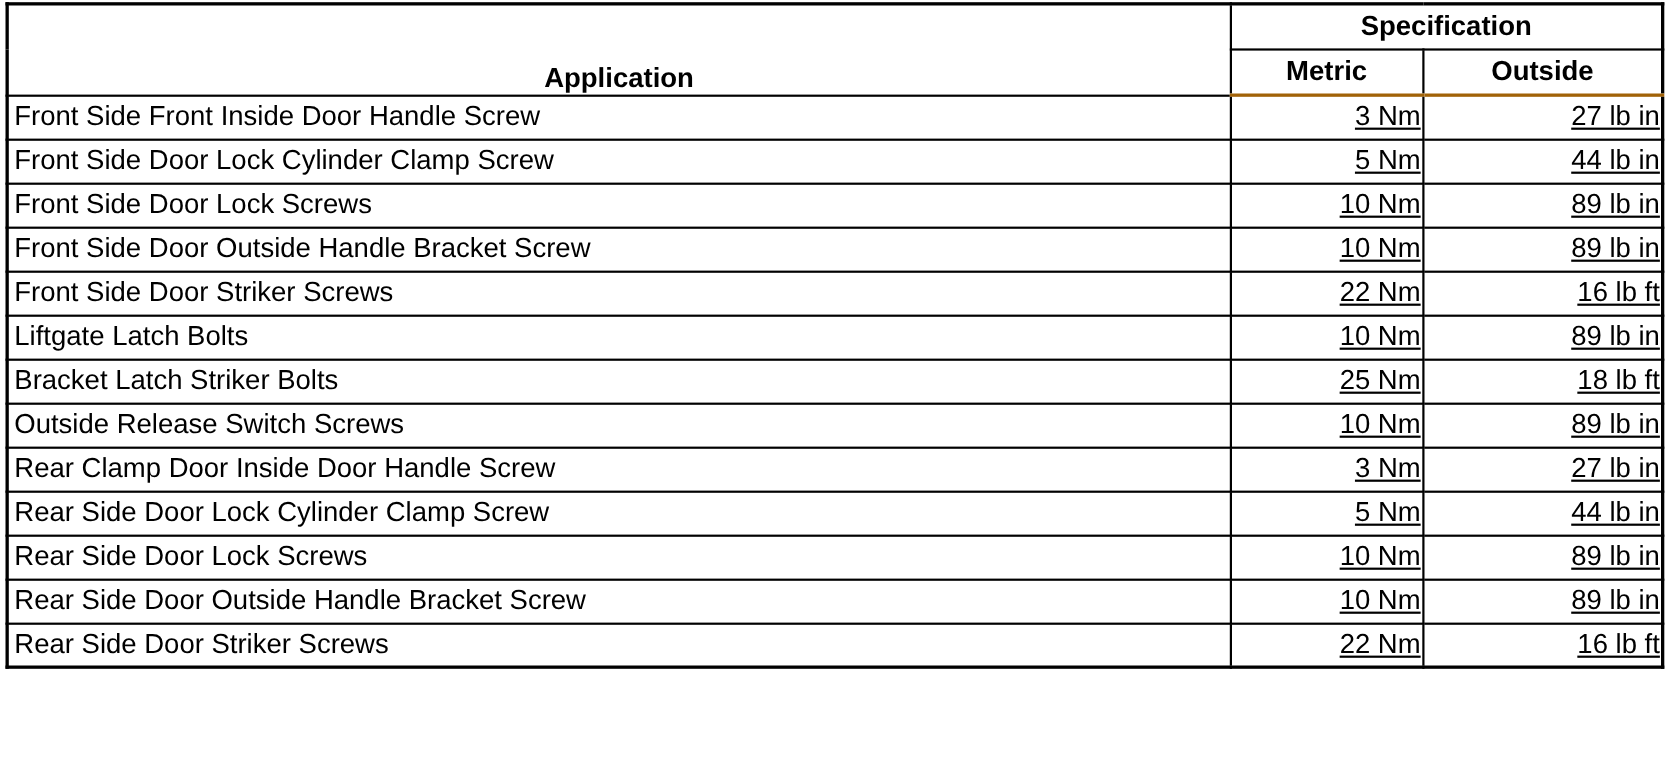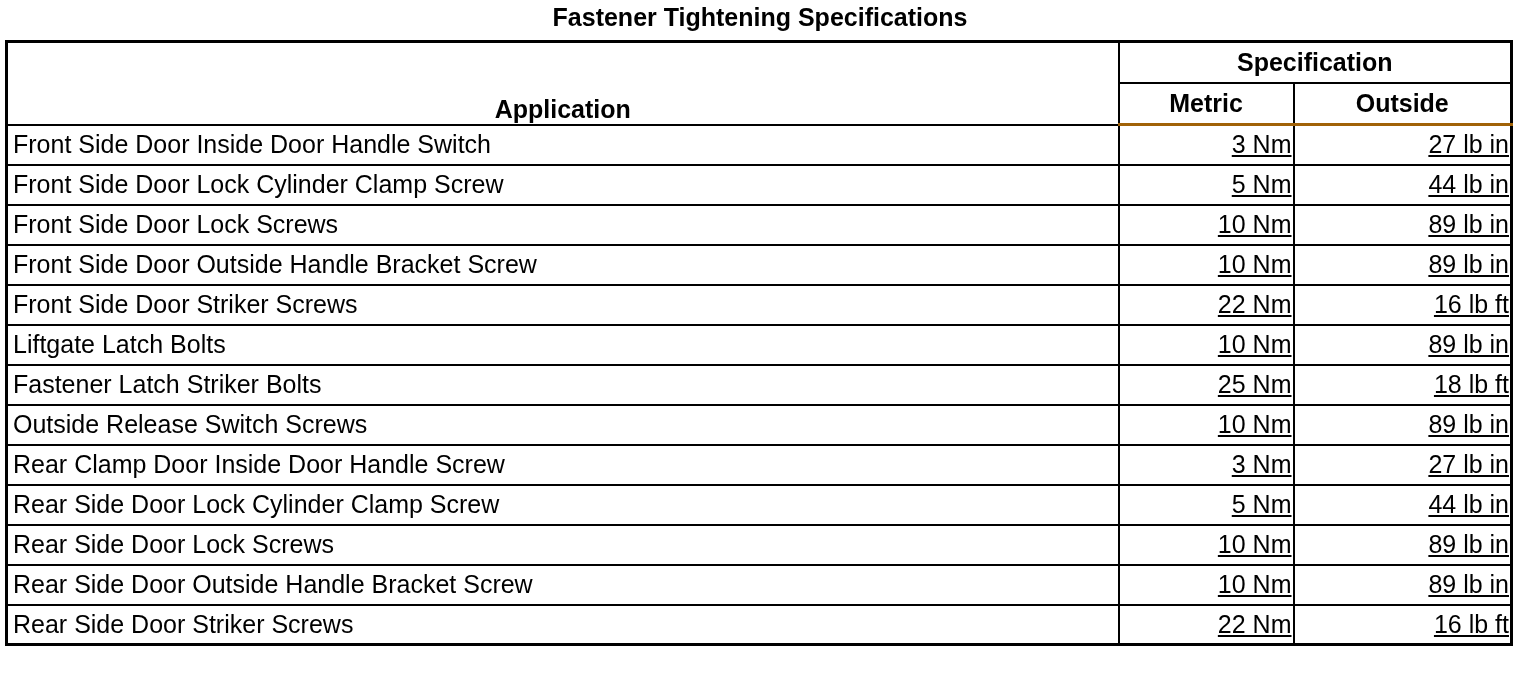--- a/index.html
+++ b/index.html
@@ -73,41 +73,40 @@
   td.cell-center {
     text-align: right;
     text-decoration: underline;
   }
 </style>
 </head>
 <body>
 
 <div class="page">
 
-  <div class="doc-title">Fastener Tightening Specifications</div>
 
   <table class="spec-table">
     <colgroup>
       <col style="width:1112px">
       <col style="width:175px">
       <col style="width:218px">
     </colgroup>
     <thead>
       <tr>
         <th rowspan="2" class="h-app">Application</th>
         <th colspan="2" class="h-spec">Specification</th>
       </tr>
       <tr class="sub-row">
         <th class="h-sub">Metric</th>
         <th class="h-sub">Outside</th>
       </tr>
     </thead>
     <tbody>
         <tr>
-          <td class="cell-app">Front Side Door Inside Door Handle Switch</td>
+          <td class="cell-app">Front Side Front Inside Door Handle Screw</td>
           <td class="cell-center">3 Nm</td>
           <td class="cell-center">27 lb in</td>
         </tr>
         <tr>
           <td class="cell-app">Front Side Door Lock Cylinder Clamp Screw</td>
           <td class="cell-center">5 Nm</td>
           <td class="cell-center">44 lb in</td>
         </tr>
         <tr>
           <td class="cell-app">Front Side Door Lock Screws</td>
@@ -123,21 +122,21 @@
           <td class="cell-app">Front Side Door Striker Screws</td>
           <td class="cell-center">22 Nm</td>
           <td class="cell-center">16 lb ft</td>
         </tr>
         <tr>
           <td class="cell-app">Liftgate Latch Bolts</td>
           <td class="cell-center">10 Nm</td>
           <td class="cell-center">89 lb in</td>
         </tr>
         <tr>
-          <td class="cell-app">Fastener Latch Striker Bolts</td>
+          <td class="cell-app">Bracket Latch Striker Bolts</td>
           <td class="cell-center">25 Nm</td>
           <td class="cell-center">18 lb ft</td>
         </tr>
         <tr>
           <td class="cell-app">Outside Release Switch Screws</td>
           <td class="cell-center">10 Nm</td>
           <td class="cell-center">89 lb in</td>
         </tr>
         <tr>
           <td class="cell-app">Rear Clamp Door Inside Door Handle Screw</td>

